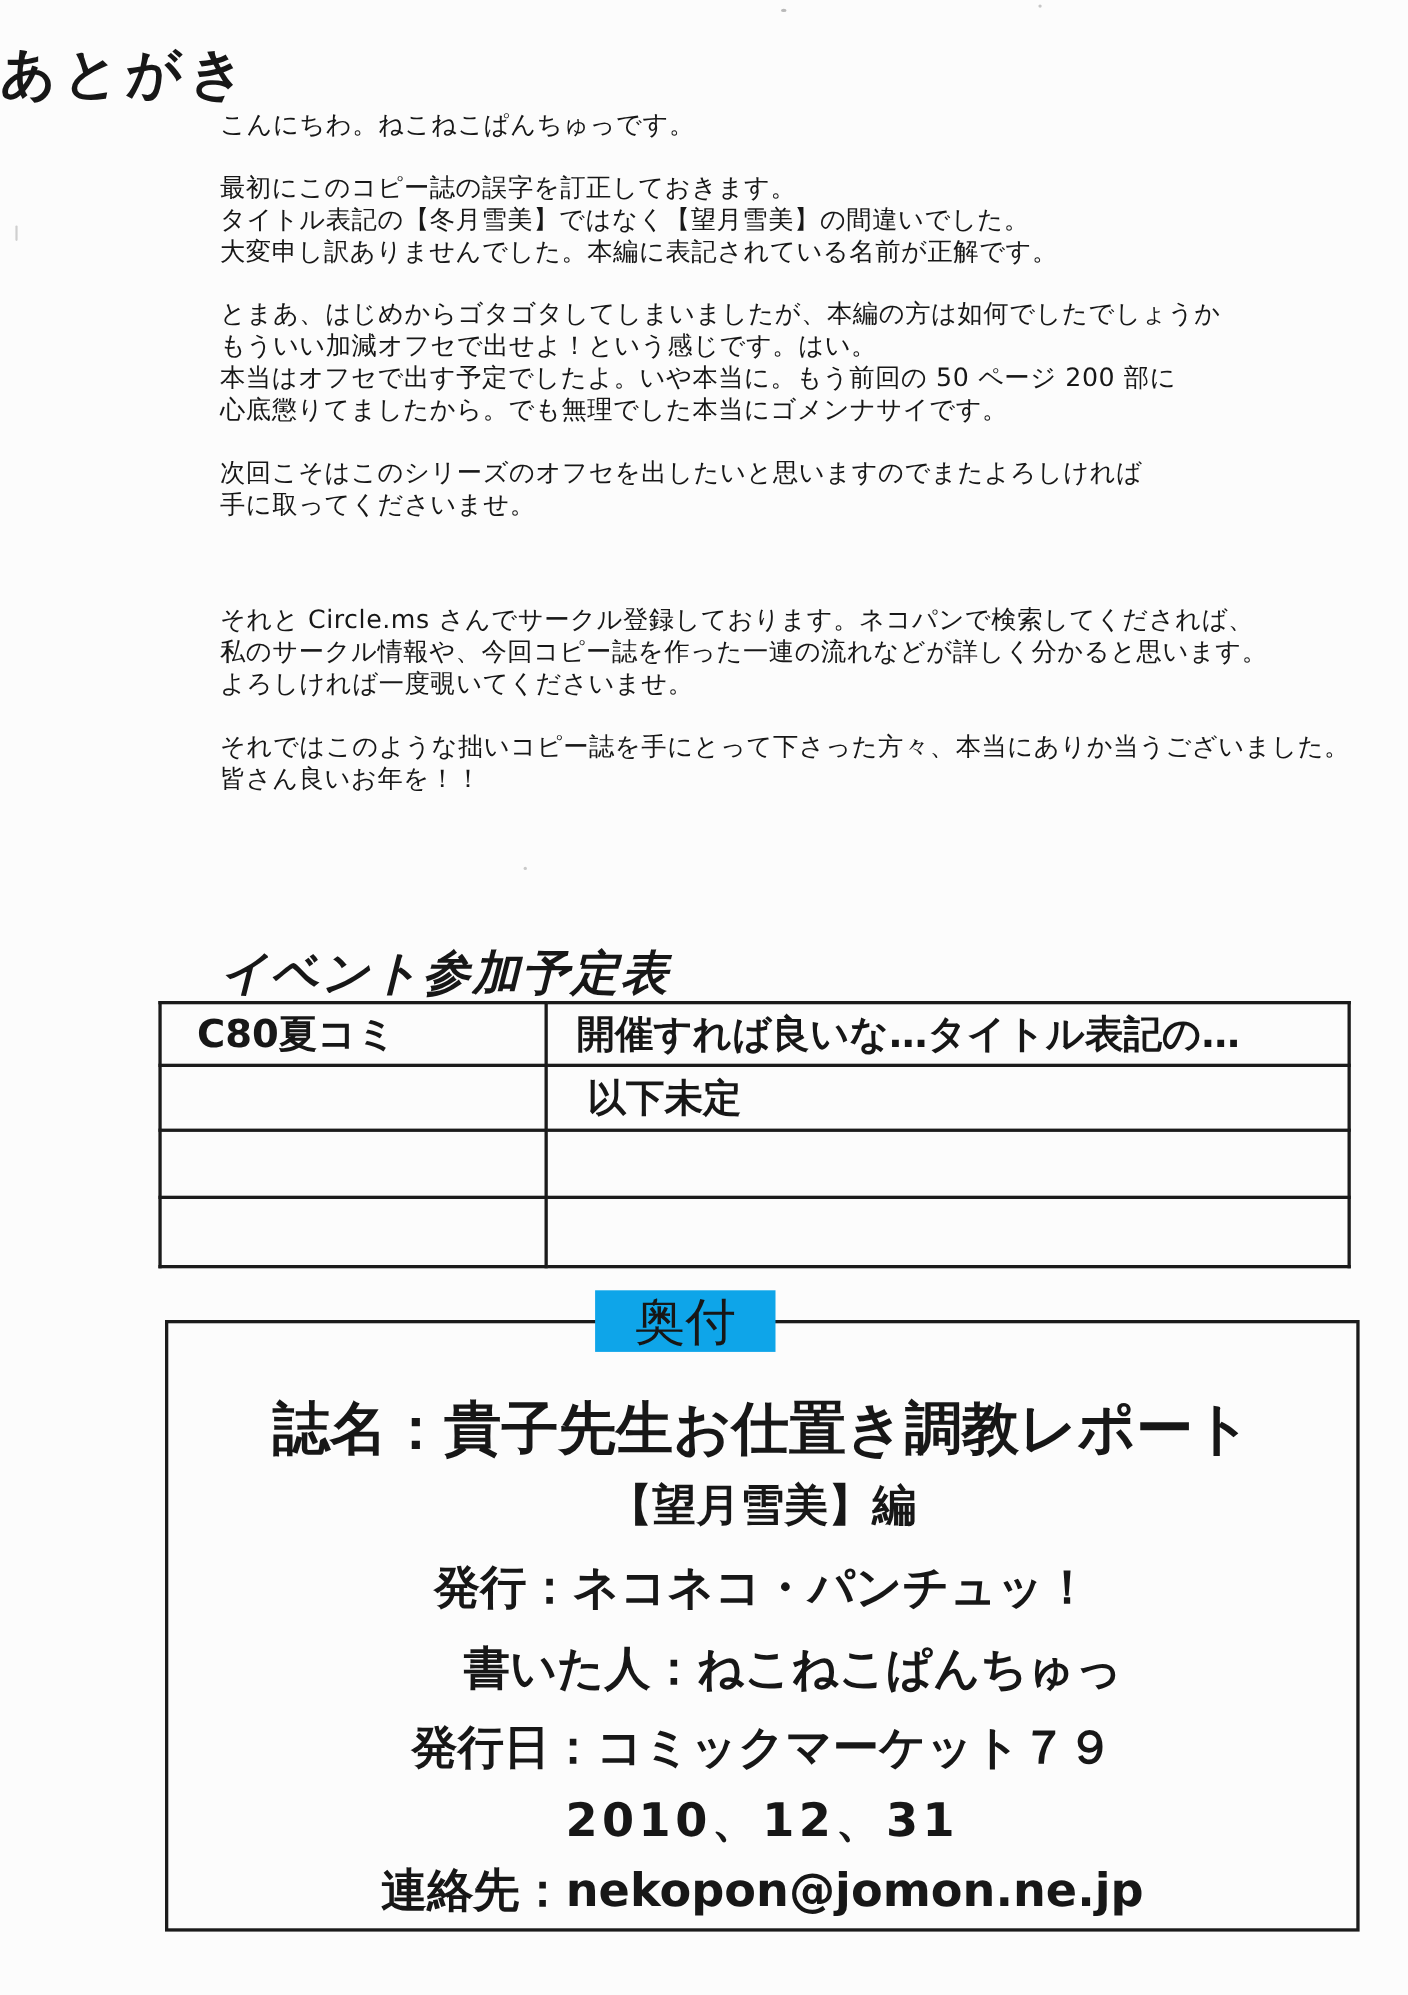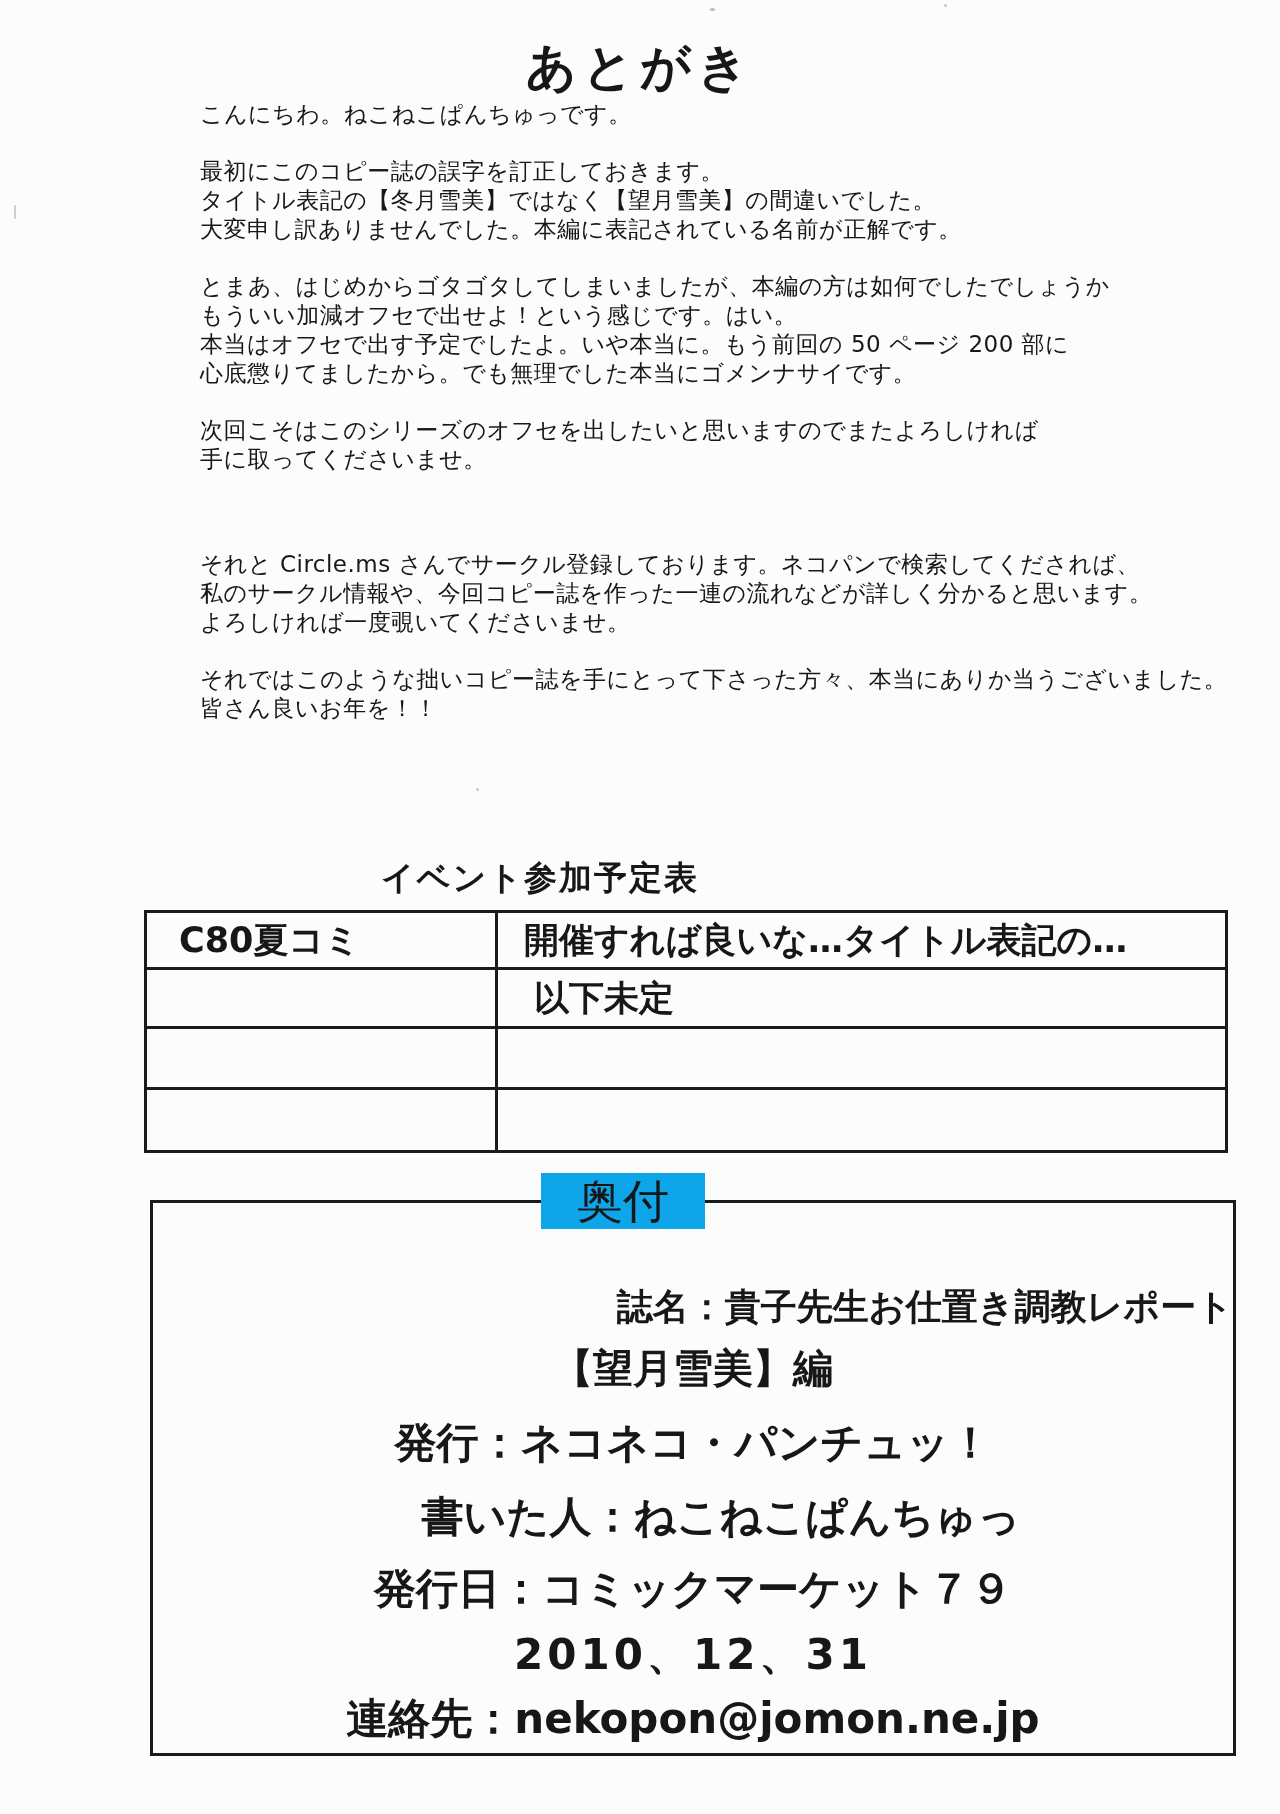--- a/index.html
+++ b/index.html
@@ -7,37 +7,35 @@
     position:relative;
     width:1280px; height:1814px;
     margin:0 auto;
     background:#fcfcfc;
     color:#171717;
     font-family:"DejaVu Sans", sans-serif;
     overflow:hidden;
   }
   .page-title {
     position:absolute; top:34px; left:0; width:1280px;
-    text-align:center;
     font-size:50px; font-weight:700; letter-spacing:6px;
   }
   .body-text {
     position:absolute; left:200px; top:100px; width:1020px;
     font-size:23px; line-height:29px; font-weight:500;
     letter-spacing:0.5px;
   }
   .para { margin:0; }
   .para + .para { margin-top:28px; }
   .para.para--wide { margin-top:76px; }
   .text-line { white-space:nowrap; }
 
   .event-heading {
     position:absolute; top:856px; left:200px; width:680px;
-    text-align:center;
-    font-size:33px; font-weight:600; letter-spacing:2px;
+    font-size:43px; font-weight:600; letter-spacing:2px;font-style:italic;
   }
   .event-table {
     position:absolute; left:144px; top:910px; width:1084px;
     border-collapse:collapse; table-layout:fixed;
   }
   .event-table td {
     border:3px solid #1b1b1b;
     font-size:35px; font-weight:600;
     padding:0 0 0 26px;
     vertical-align:middle;
@@ -59,21 +57,21 @@
     position:absolute; top:-30px; left:388px; width:164px;
     text-align:center;
     font-size:46px; font-weight:400; line-height:56px;
     background:#0ea5e9;
   }
   .colophon-line {
     position:absolute; left:0; width:1080px;
     text-align:center; font-weight:600;
     white-space:nowrap;
   }
-  .cl-1 { top:80px;  font-size:36px;text-align:right; }
+  .cl-1 { top:61px;  font-size:52px; }
   .cl-2 { top:138px; font-size:40px; }
   .cl-3 { top:212px; font-size:42px; }
   .cl-4 { top:286px; font-size:42px;padding-left:28px; }
   .cl-5 { top:358px; font-size:42px; }
   .cl-6 { top:424px; font-size:42px; letter-spacing:4px; }
   .cl-7 { top:488px; font-size:42px; }
 
   .speck { position:absolute; background:#b9b9b9; border-radius:50%; }
   .speck.s1 { left:710px; top:8px;   width:5px; height:3px; }
   .speck.s2 { left:944px; top:4px;   width:3px; height:3px; background:#c6c6c6; }

